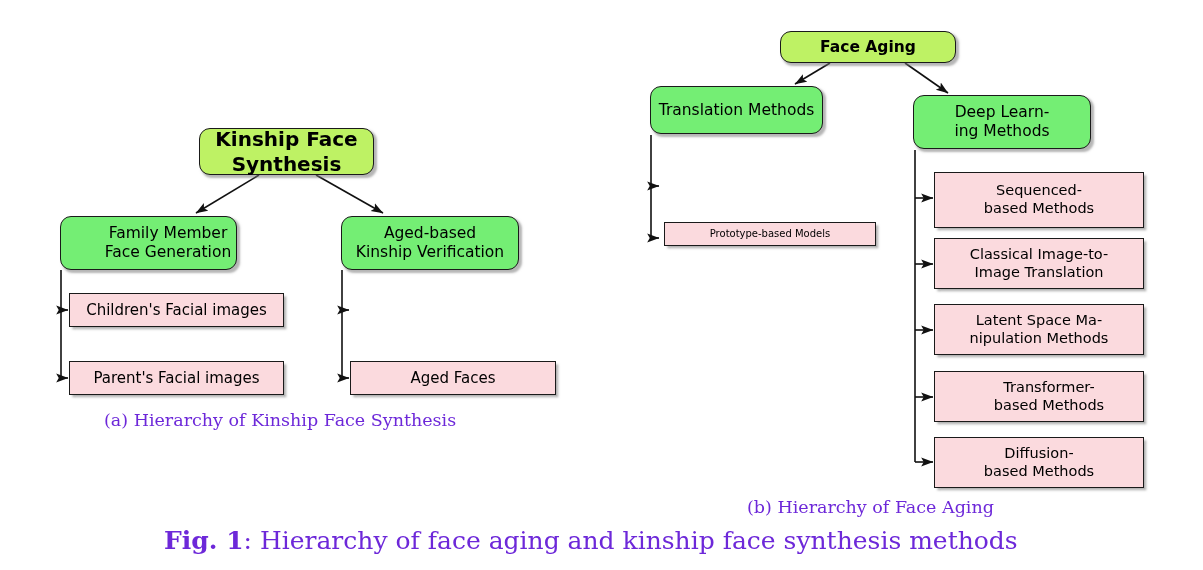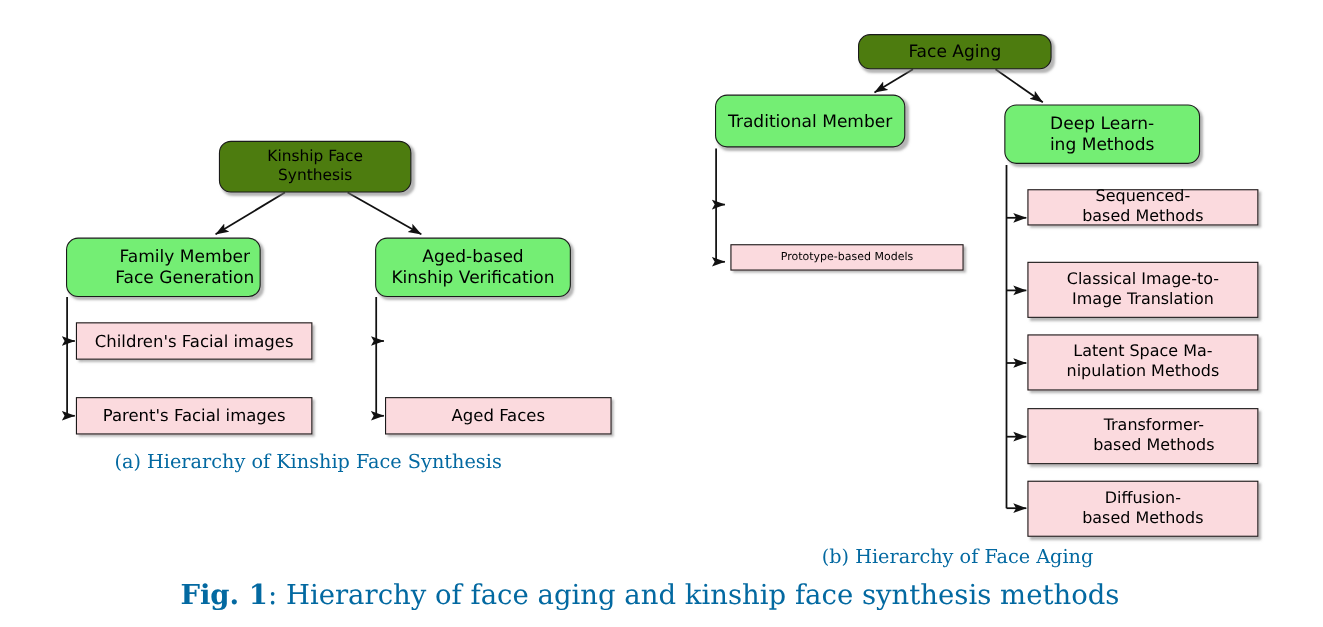--- a/index.html
+++ b/index.html
@@ -19,28 +19,28 @@
     display:flex;
     align-items:center;
     justify-content:center;
     text-align:center;
     border:1.4px solid #1a1a1a;
     line-height:1.22;
     white-space:pre-line;
     box-shadow:2.5px 2.5px 2.2px rgba(120,120,120,0.55);
     font-family:"DejaVu Sans", sans-serif;
   }
-  .root{background:#4d7c0f;border-radius:11px;}
+  .root{background:#bef264;border-radius:11px;font-weight:bold;}
   .branch{background:#74ee74;border-radius:11px;}
   .leaf{background:#fbdade;border-radius:0px;}
 
   .caption{
     position:absolute;
     font-family:"DejaVu Serif", serif;
-    color:#0369a1;
+    color:#6d28d9;
     white-space:nowrap;
   }
   .subcaption{font-size:17.5px;}
   .figcaption{font-size:25px;}
   .figcaption .figlabel{font-weight:bold;}
 </style>
 </head>
 <body>
 
 <div id="stage">
@@ -87,49 +87,49 @@
     <g stroke="#111111" stroke-width="1.6" fill="none">
       <path d="M915,150 L915,462"></path>
       <path d="M915,198 L933,198" marker-end="url(#ah)"></path>
       <path d="M915,264 L933,264" marker-end="url(#ah)"></path>
       <path d="M915,330 L933,330" marker-end="url(#ah)"></path>
       <path d="M915,397 L933,397" marker-end="url(#ah)"></path>
       <path d="M915,462 L933,462" marker-end="url(#ah)"></path>
     </g>
   </svg>
 
-  <div class="node root" style="left:199px;top:128px;width:175px;height:47px;font-size:14px;">Kinship Face
+  <div class="node root" style="left:199px;top:128px;width:175px;height:47px;font-size:20px;">Kinship Face
 Synthesis</div>
 
   <div class="node branch" style="left:60px;top:216px;width:177px;height:54px;font-size:15.5px;padding-left:39px;">Family Member
 Face Generation</div>
 
   <div class="node branch" style="left:341px;top:216px;width:178px;height:54px;font-size:15.5px;">Aged-based
 Kinship Verification</div>
 
   <div class="node leaf" style="left:69px;top:293px;width:215px;height:34px;font-size:15px;">Children's Facial images</div>
 
   <div class="node leaf" style="left:69px;top:361px;width:215px;height:34px;font-size:15px;">Parent's Facial images</div>
 
 
   <div class="node leaf" style="left:350px;top:361px;width:206px;height:34px;font-size:15px;">Aged Faces</div>
 
   <div class="caption subcaption" style="left:104px;top:410px;">(a) Hierarchy of Kinship Face Synthesis</div>
 
   <div class="node root" style="left:780px;top:31px;width:176px;height:32px;font-size:15.5px;">Face Aging</div>
 
-  <div class="node branch" style="left:650px;top:86px;width:173px;height:48px;font-size:15.5px;">Traditional Member</div>
+  <div class="node branch" style="left:650px;top:86px;width:173px;height:48px;font-size:15.5px;">Translation Methods</div>
 
   <div class="node branch" style="left:913px;top:95px;width:178px;height:54px;font-size:15.5px;">Deep Learn-
 ing Methods</div>
 
 
   <div class="node leaf" style="left:664px;top:222px;width:212px;height:24px;font-size:10px;">Prototype-based Models</div>
 
-  <div class="node leaf" style="left:934px;top:172px;width:210px;height:33px;font-size:14.5px;">Sequenced-
+  <div class="node leaf" style="left:934px;top:172px;width:210px;height:56px;font-size:14.5px;">Sequenced-
 based Methods</div>
 
   <div class="node leaf" style="left:934px;top:238px;width:210px;height:51px;font-size:14.5px;">Classical Image-to-
 Image Translation</div>
 
   <div class="node leaf" style="left:934px;top:304px;width:210px;height:51px;font-size:14.5px;">Latent Space Ma-
 nipulation Methods</div>
 
   <div class="node leaf" style="left:934px;top:371px;width:210px;height:51px;font-size:14.5px;padding-left:20px;">Transformer-
 based Methods</div>

